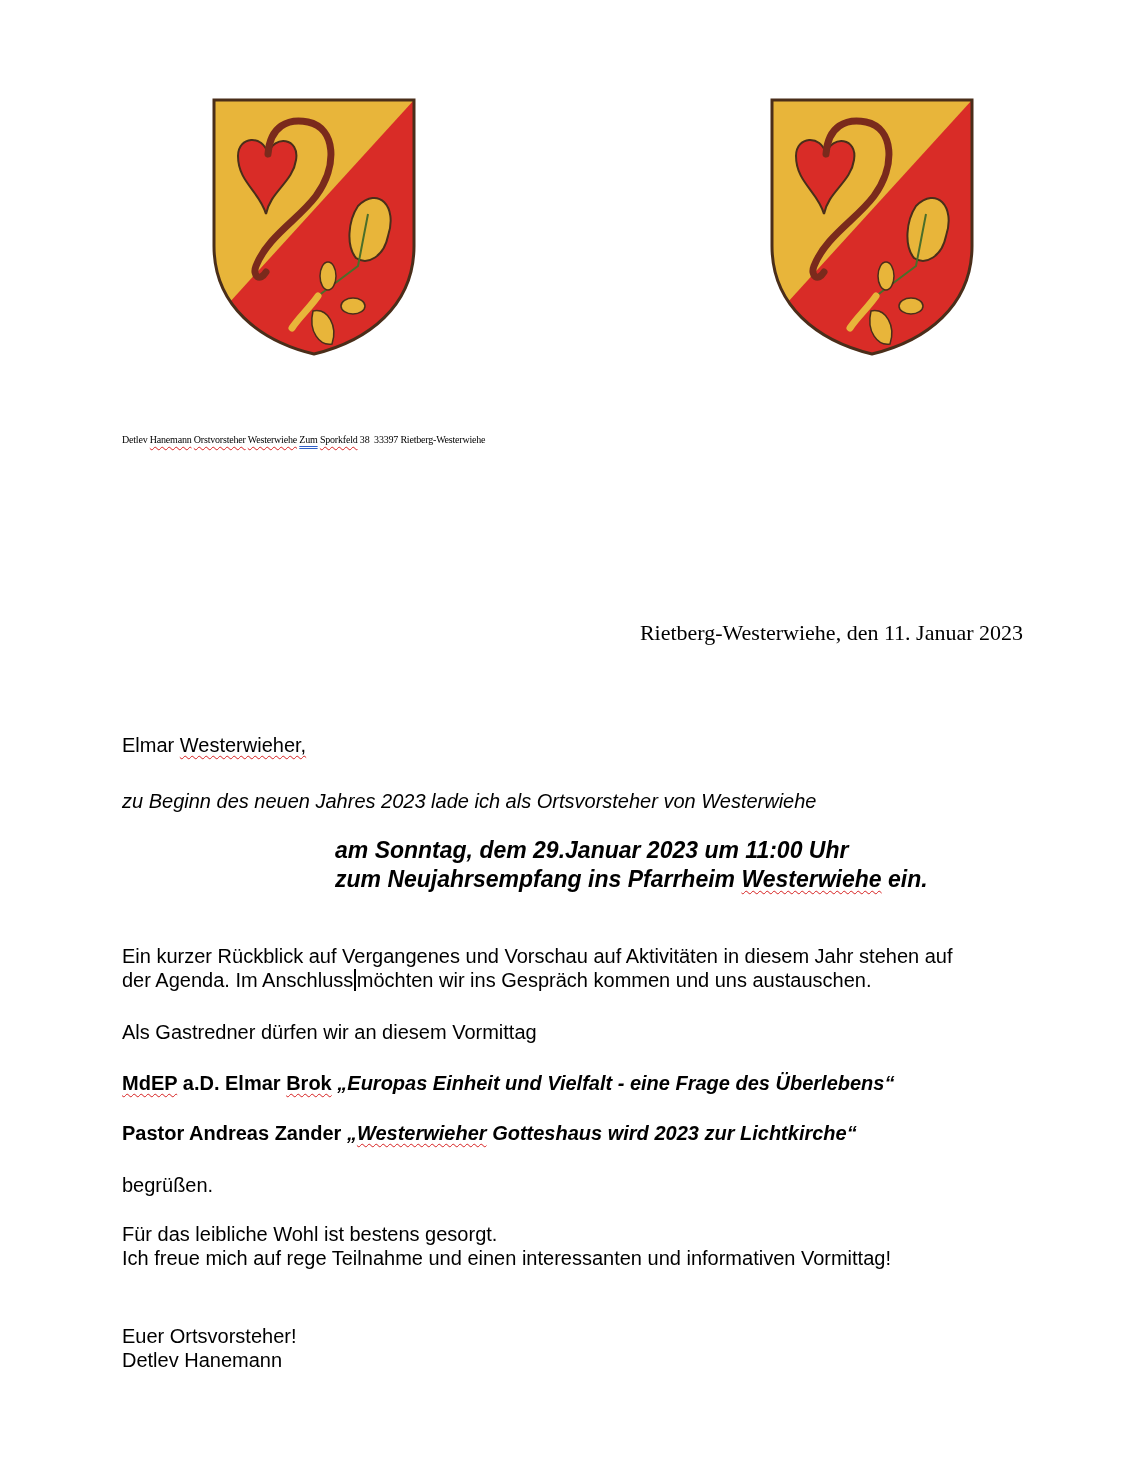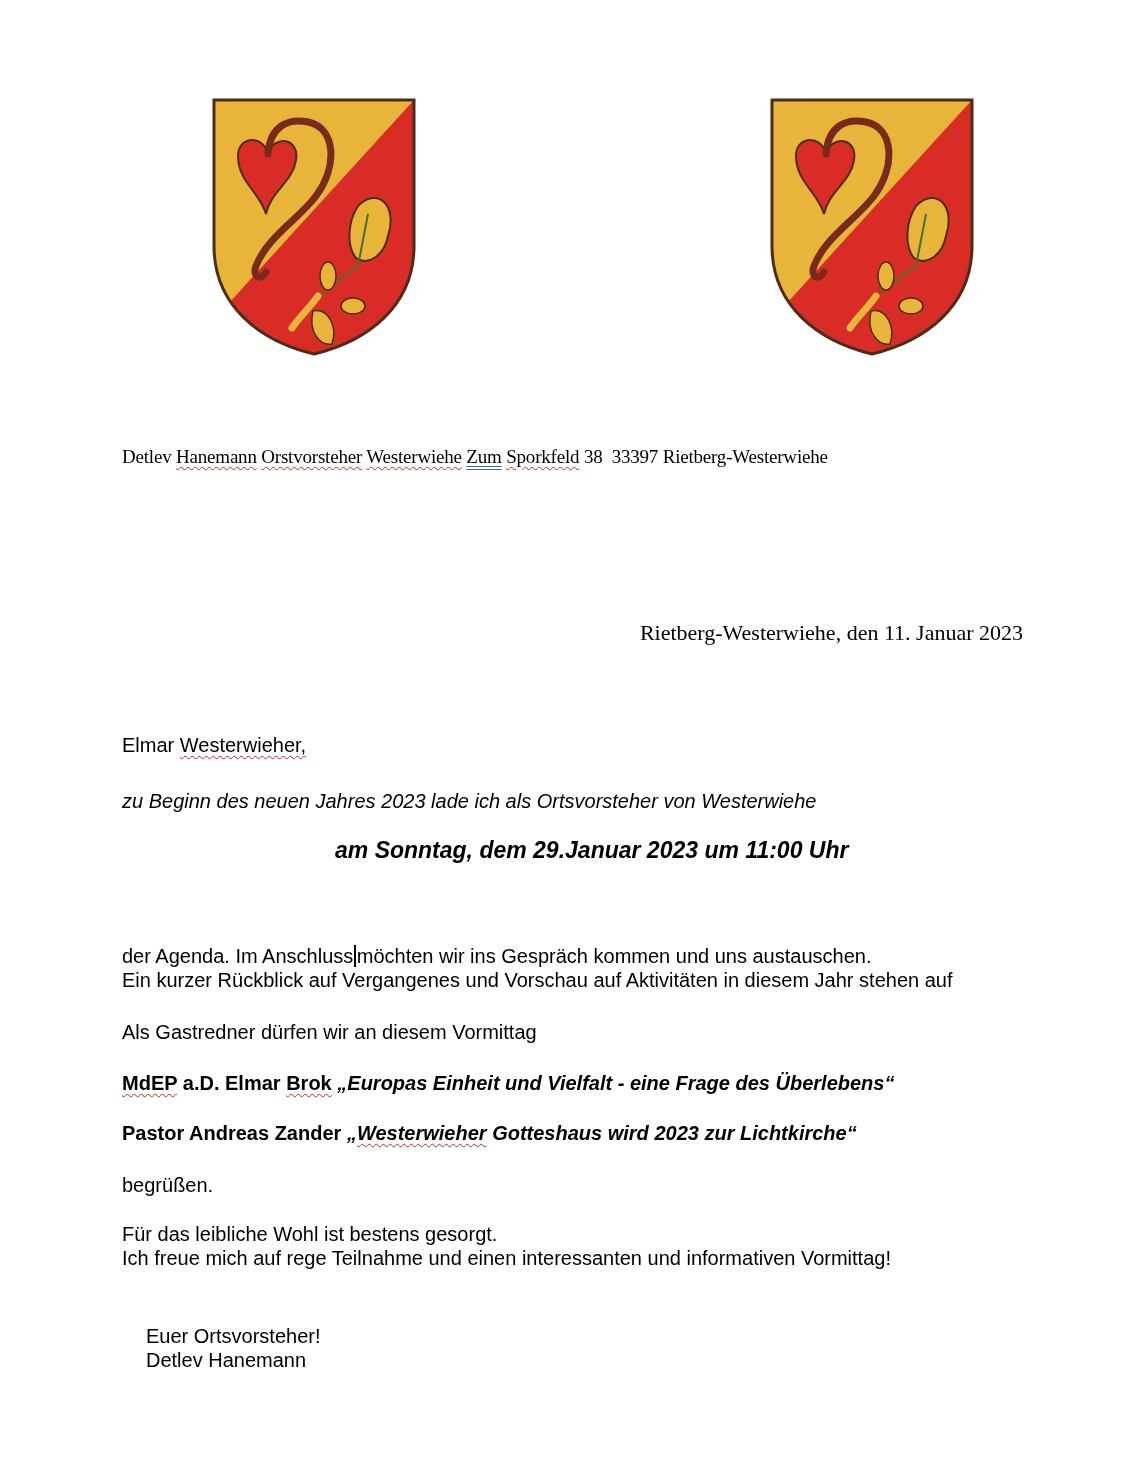--- a/index.html
+++ b/index.html
@@ -1,21 +1,21 @@
 <!DOCTYPE html>
 <html><head>
 <meta charset="utf-8">
 <style>
   html, body { margin: 0; padding: 0; background: #ffffff; }
   body { width: 1132px; height: 1466px; position: relative; overflow: hidden; color: #000; }
   .abs { position: absolute; }
   .crest { position: absolute; width: 210px; height: 260px; }
   .sans { font-family: "Liberation Sans", sans-serif; }
   .serif { font-family: "Liberation Serif", serif; }
-  .sender { left: 122px; top: 446px; font-size: 19px; letter-spacing: -0.2px; white-space: nowrap; }
+  .sender { left: 122px; top: 434px; font-size: 10px; letter-spacing: -0.2px; white-space: nowrap; }
   .date { right: 109px; top: 620px; font-size: 22px; white-space: nowrap; }
   .p { left: 122px; font-size: 20px; line-height: 24px; white-space: nowrap; }
   .inv { left: 335px; top: 836px; font-size: 23px; line-height: 29px; font-weight: bold; font-style: italic; white-space: nowrap; }
   .spell { text-decoration: underline wavy #d62020; text-decoration-thickness: 1px; text-underline-offset: 3px; }
   .gram { text-decoration: underline double #3060c8; text-underline-offset: 3px; }
   .b { font-weight: bold; }
   .bi { font-weight: bold; font-style: italic; }
   .caret { display: inline-block; width: 1.5px; height: 22px; background: #000; vertical-align: -4px; margin: 0 1px; }
 </style>
 </head>
@@ -78,25 +78,30 @@
 
 <div class="abs sans p" style="top:733px;">
   <span>Elmar</span>
   <span class="spell">Westerwieher,</span>
 </div>
 
 <div class="abs sans p" style="top:789px;font-style:italic;">zu Beginn des neuen Jahres 2023 lade ich als Ortsvorsteher von Westerwiehe</div>
 
 <div class="abs sans inv">
   <div>am Sonntag, dem 29.Januar 2023 um 11:00 Uhr</div>
+  <div>
+    <span>zum Neujahrsempfang ins Pfarrheim</span>
+    <span class="spell">Westerwiehe</span>
+    <span>ein.</span>
+  </div>
 </div>
 
 <div class="abs sans p" style="top:944px;">
+  <div>Ein kurzer Rückblick auf Vergangenes und Vorschau auf Aktivitäten in diesem Jahr stehen auf</div>
   <div><span>der Agenda. Im Anschluss</span><span class="caret"></span><span>möchten wir ins Gespräch kommen und uns austauschen.</span></div>
-  <div>Ein kurzer Rückblick auf Vergangenes und Vorschau auf Aktivitäten in diesem Jahr stehen auf</div>
 </div>
 
 <div class="abs sans p" style="top:1020px;">Als Gastredner dürfen wir an diesem Vormittag</div>
 
 <div class="abs sans p b" style="top:1071px;">
   <span class="spell">MdEP</span>
   <span>a.D. Elmar</span>
   <span class="spell">Brok</span>
   <span class="bi"><span>„</span><span>Europas Einheit und Vielfalt - eine Frage des Überlebens“</span></span>
 </div>
@@ -106,16 +111,16 @@
   <span class="bi"><span>„</span><span class="spell">Westerwieher</span><span> Gotteshaus wird 2023 zur Lichtkirche“</span></span>
 </div>
 
 <div class="abs sans p" style="top:1173px;">begrüßen.</div>
 
 <div class="abs sans p" style="top:1222px;">
   <div>Für das leibliche Wohl ist bestens gesorgt.</div>
   <div>Ich freue mich auf rege Teilnahme und einen interessanten und informativen Vormittag!</div>
 </div>
 
-<div class="abs sans p" style="top:1324px;margin-left:24px;">
+<div class="abs sans p" style="top:1324px;">
   <div>Euer Ortsvorsteher!</div>
   <div>Detlev Hanemann</div>
 </div>
 
 </body></html>

